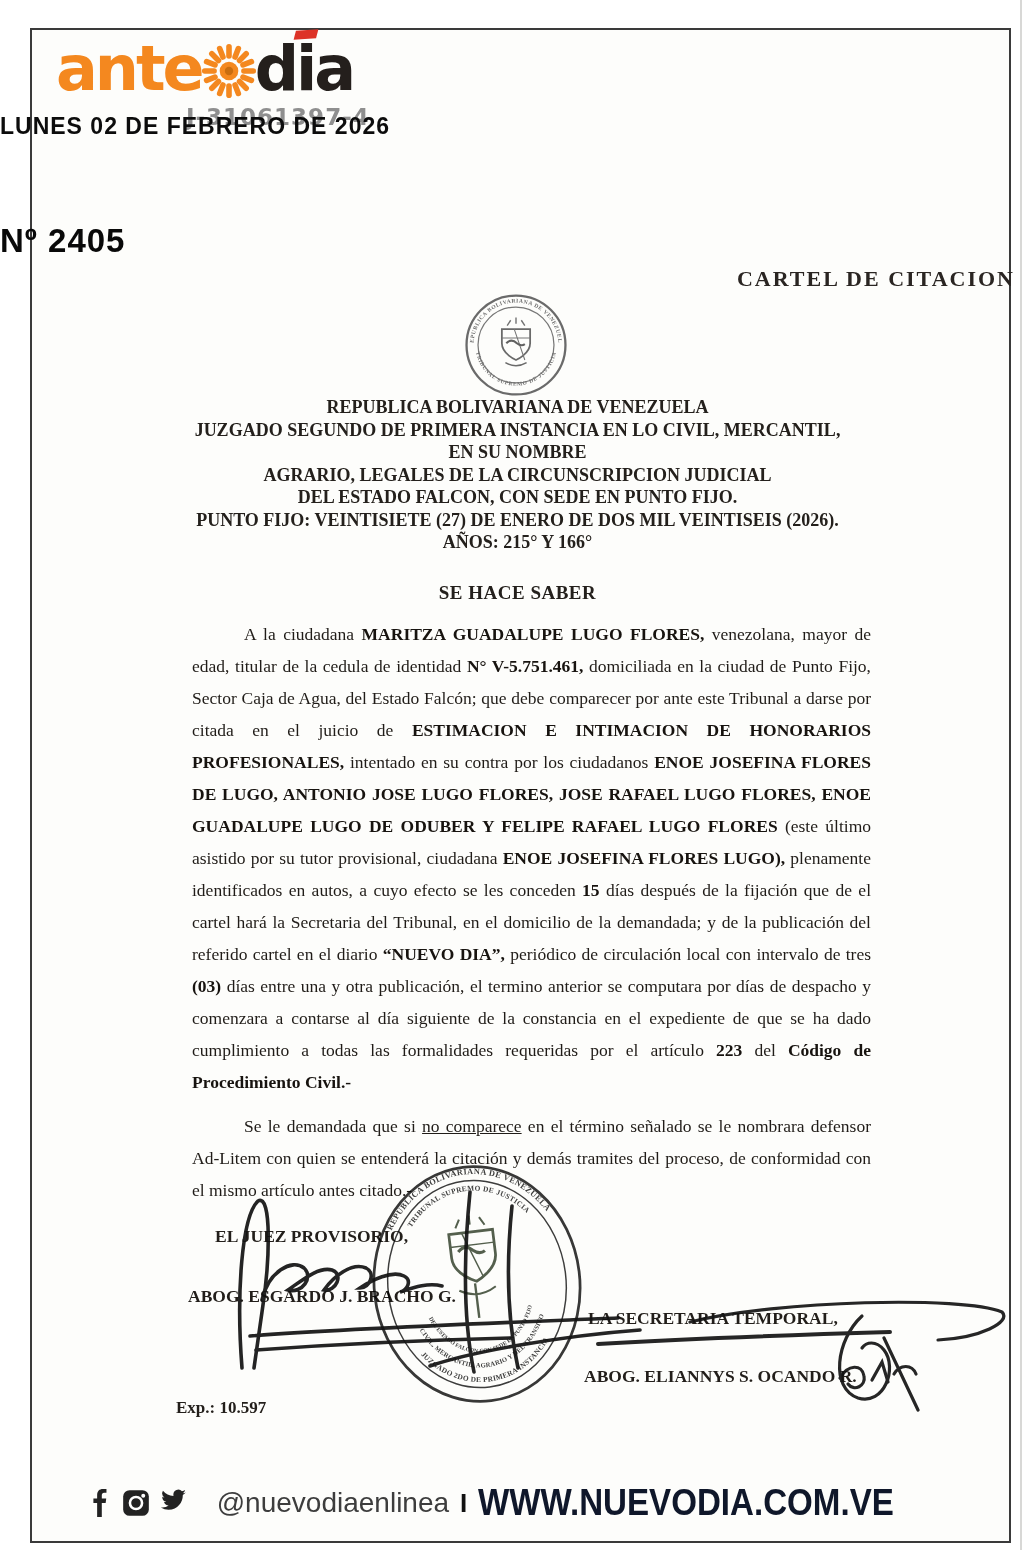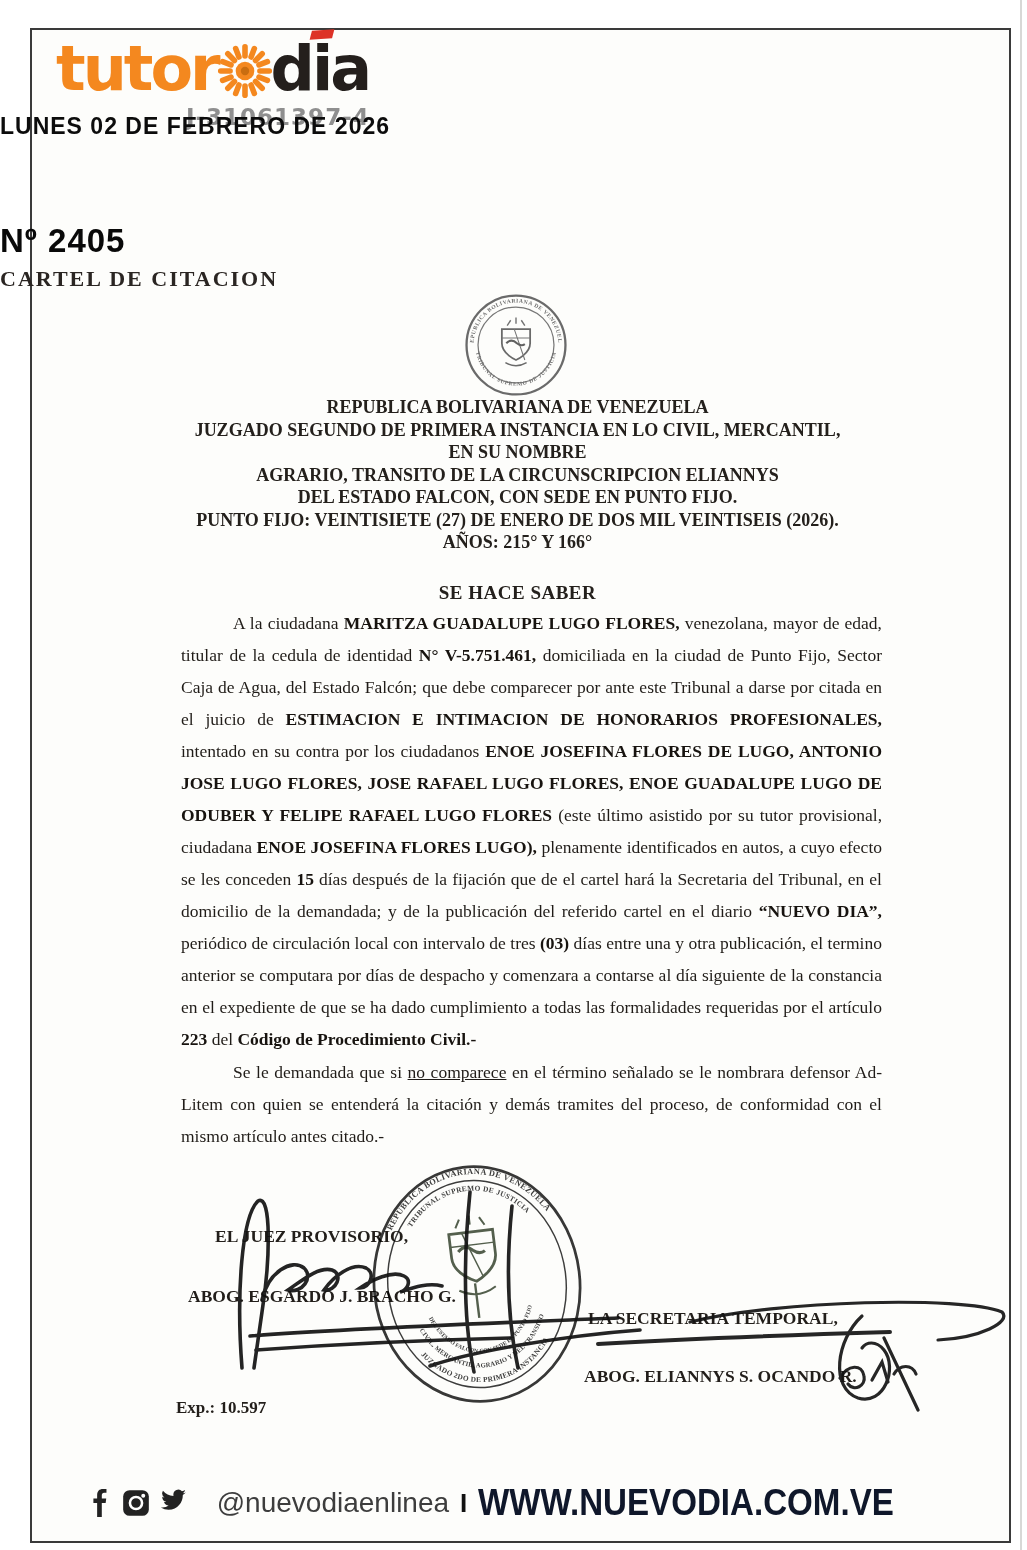--- a/index.html
+++ b/index.html
@@ -26,34 +26,34 @@
         border-bottom:2px solid #d27f16;}
   .publicidad span{transform:scaleX(.88);display:inline-block;letter-spacing:.5px;}
   .date-line{position:absolute;left:0;top:113px;width:834px;text-align:left;
         font-family:"Liberation Sans",sans-serif;font-weight:bold;font-size:23px;color:#0c0c0c;letter-spacing:1px;}
 
   
   .avisos{position:absolute;left:0;top:168px;width:1015px;text-align:center;
         font-family:"Liberation Sans",sans-serif;font-weight:800;font-size:47px;color:#121212;letter-spacing:2px;}
   .aviso-num{position:absolute;left:0;top:222px;width:1015px;text-align:left;
         font-family:"Liberation Sans",sans-serif;font-weight:800;font-size:33px;color:#090909;letter-spacing:1px;}
-  .cartel{position:absolute;left:0;top:266px;width:1015px;text-align:left;
+  .cartel{position:absolute;left:0;top:266px;width:1015px;text-align:right;
         font-weight:bold;font-size:22px;color:#2a2522;letter-spacing:2px;}
 
   .seal-top{position:absolute;left:460px;top:292px;width:112px;height:106px;opacity:.82;}
 
   .court-header{position:absolute;left:60px;top:396px;width:915px;text-align:center;
         font-weight:bold;font-size:18px;line-height:22.5px;color:#24201c;}
   .salutation{position:absolute;left:0;top:582px;width:1035px;text-align:center;
         font-weight:bold;font-size:19px;color:#24201c;letter-spacing:.5px;}
 
   
   .body-text{position:absolute;left:180px;top:606px;width:703px;font-size:17.5px;line-height:32px;
         text-align:justify;color:#201c18;}
-  .body-text p{margin:1px;text-indent:52px;}
+  .body-text p{margin:12px;text-indent:52px;}
   .body-text b{color:#17130f;}
 
   
   .sig-label{position:absolute;font-weight:bold;font-size:17.5px;color:#221e1a;white-space:nowrap;}
   .judge-title{left:215px;top:1226px;}
   .judge-name{left:188px;top:1286px;}
   .secretary-title{left:588px;top:1308px;}
   .secretary-name{left:584px;top:1366px;}
   .expediente{left:176px;top:1398px;font-size:17px;}
 
@@ -71,21 +71,21 @@
   .website span{display:inline-block;transform:scaleX(.92);transform-origin:left;}
 </style>
 </head>
 <body>
 
 <div class="page">
   <div class="scan-border"></div>
   <div class="edge-line"></div>
 
   <div class="logo">
-    <span class="orange">tutor</span>
+    <span class="orange">ante</span>
     <svg class="sun" viewBox="0 0 60 60">
       <g stroke="#F4881F" stroke-width="6" stroke-linecap="round">
         <line x1="30" y1="4" x2="30" y2="14"></line>
           <line x1="30" y1="46" x2="30" y2="56"></line>
         <line x1="4" y1="30" x2="14" y2="30"></line>
           <line x1="46" y1="30" x2="56" y2="30"></line>
         <line x1="11.6" y1="11.6" x2="18.7" y2="18.7"></line>
           <line x1="41.3" y1="41.3" x2="48.4" y2="48.4"></line>
         <line x1="11.6" y1="48.4" x2="18.7" y2="41.3"></line>
           <line x1="41.3" y1="18.7" x2="48.4" y2="11.6"></line>
@@ -132,21 +132,21 @@
       <path d="M49,58 q6,-6 12,0 q5,4 9,1" stroke="#3f3f3f" stroke-width="2.4" fill="none"></path>
       <path d="M50,38 l4,-6 M60,36 v-7 M70,38 l-4,-6" stroke="#555" stroke-width="1.6"></path>
       <path d="M48,80 q12,7 24,0" stroke="#4a4a4a" stroke-width="1.6" fill="none"></path>
     </g>
   </svg>
 
   <div class="court-header">
     <div>REPUBLICA BOLIVARIANA DE VENEZUELA</div>
     <div>JUZGADO SEGUNDO DE PRIMERA INSTANCIA EN LO CIVIL, MERCANTIL,</div>
     <div>EN SU NOMBRE</div>
-    <div>AGRARIO, TRANSITO  DE LA CIRCUNSCRIPCION ELIANNYS</div>
+    <div>AGRARIO, LEGALES  DE LA CIRCUNSCRIPCION JUDICIAL</div>
     <div>DEL ESTADO FALCON, CON SEDE EN PUNTO FIJO.</div>
     <div>PUNTO FIJO: VEINTISIETE (27) DE ENERO DE DOS MIL VEINTISEIS (2026).</div>
     <div>AÑOS: 215° Y 166°</div>
   </div>
 
   <div class="salutation">SE HACE SABER</div>
 
   <div class="body-text">
       <p><span>A la ciudadana </span><b>MARITZA GUADALUPE LUGO FLORES,</b><span> venezolana, mayor de edad, titular de la cedula de identidad </span><b>N° V-5.751.461,</b><span> domiciliada en la ciudad de Punto Fijo, Sector Caja de Agua, del Estado Falcón; que debe comparecer por ante este Tribunal a darse por citada en el juicio de </span><b>ESTIMACION E INTIMACION DE HONORARIOS PROFESIONALES,</b><span> intentado en su contra por los ciudadanos </span><b>ENOE JOSEFINA FLORES DE LUGO, ANTONIO JOSE LUGO FLORES, JOSE RAFAEL LUGO FLORES, ENOE GUADALUPE LUGO DE ODUBER Y FELIPE RAFAEL LUGO FLORES</b><span> (este último asistido por su tutor provisional, ciudadana </span><b>ENOE JOSEFINA FLORES LUGO),</b><span> plenamente identificados en autos, a cuyo efecto se les conceden </span><b>15</b><span> días después de la fijación que de el cartel hará la Secretaria del Tribunal, en el domicilio de la demandada; y de la publicación del referido cartel en el diario </span><b>“NUEVO DIA”,</b><span> periódico de circulación local con intervalo de tres </span><b>(03)</b><span> días entre una y otra publicación, el termino anterior se computara por días de despacho y comenzara a contarse al día siguiente de la constancia en el expediente de que se ha dado cumplimiento a todas las formalidades requeridas por el artículo </span><b>223</b><span> del  </span><b>Código de Procedimiento Civil.-</b></p>
       <p><span>Se le demandada que si </span><span style="text-decoration: underline;">no comparece</span><span> en el término señalado se le nombrara defensor Ad-Litem con quien se entenderá la citación y demás tramites del proceso, de conformidad con el mismo artículo antes citado.-</span></p>

